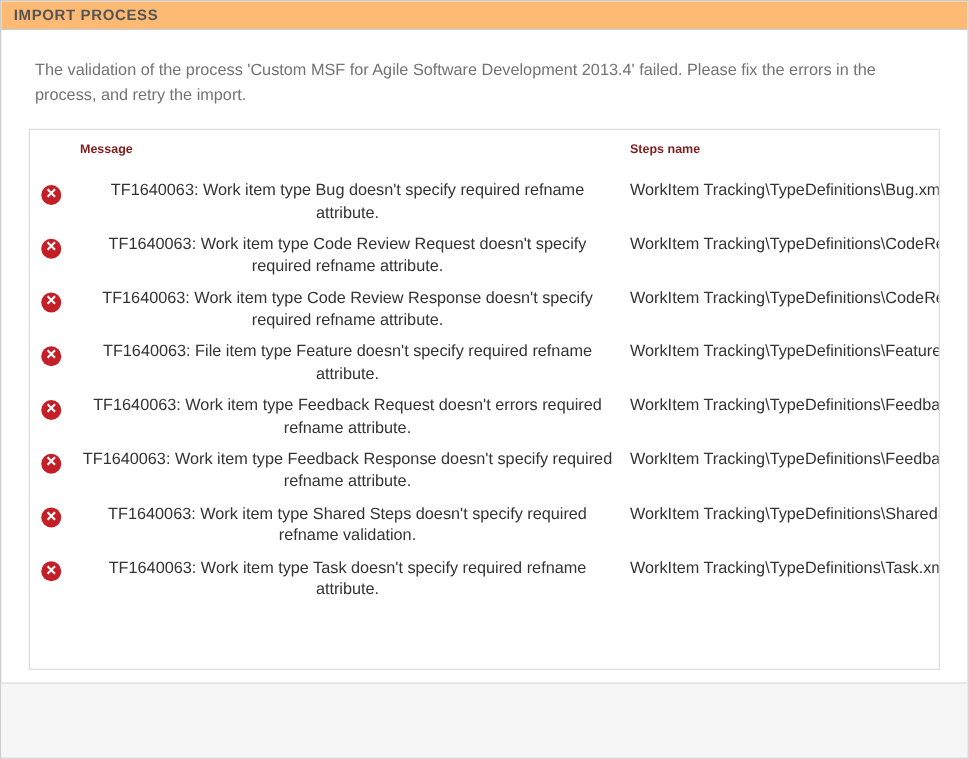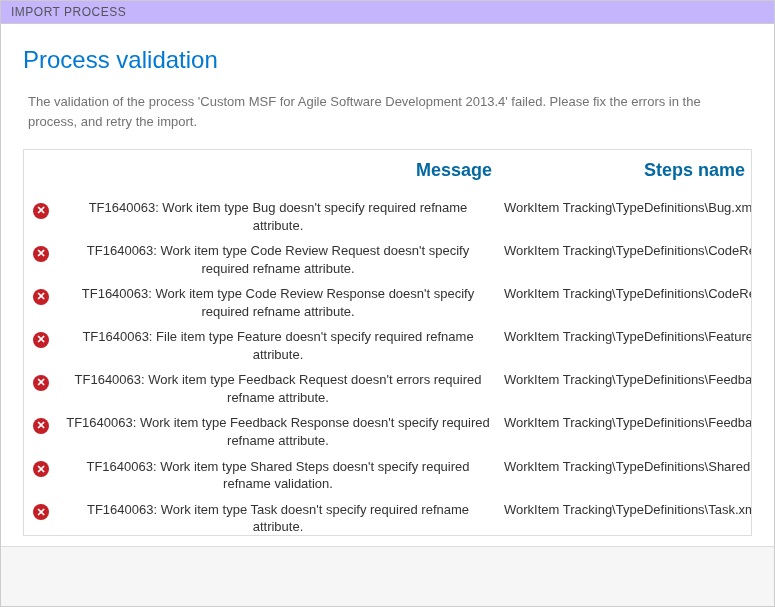--- a/index.html
+++ b/index.html
@@ -12,26 +12,27 @@
       font-size: 13px;
       color: #333;
       background: #fff;
       width: 775px;
       height: 607px;
       display: flex;
       flex-direction: column;
       border: 1px solid #ccc;
     }
     .titlebar {
-      background: #c4b5fd;
+      background: #fdba74;
       border-bottom: 1px solid #ccc;
       padding: 4px 10px;
       font-size: 12px;
       letter-spacing: 0.5px;
       color: #555;
+      font-weight: bold;
     }
     .content {
       padding: 22px 22px 10px 22px;
       flex: 1;
       display: flex;
       flex-direction: column;
       overflow: hidden;
     }
     .page-title {
       font-size: 24px;
@@ -50,25 +51,25 @@
       border: 1px solid #ddd;
       flex: 1;
       overflow: hidden;
     }
     .error-table {
       width: 100%;
       border-collapse: collapse;
       table-layout: fixed;
     }
     .error-table th {
-      text-align: right;
+      text-align: left;
       font-weight: 600;
-      font-size: 18px;
+      font-size: 10px;
       padding: 10px 6px 14px 6px;
-      color: #0369a1;
+      color: #7f1d1d;
     }
     .col-icon {
       width: 34px;
     }
     .col-message {
       width: 440px;
     }
     .col-filename {
       width: auto;
     }
@@ -111,21 +112,20 @@
     }
   </style>
 </head>
 <body>
 
 <div class="titlebar">
   <span>IMPORT PROCESS</span>
 </div>
 
 <div class="content">
-  <h1 class="page-title">Process validation</h1>
   <p class="description">The validation of the process 'Custom MSF for Agile Software Development 2013.4' failed. Please fix the errors in the process, and retry the import.</p>
 
   <div class="error-table-wrap">
     <table class="error-table">
       <colgroup>
         <col class="col-icon">
         <col class="col-message">
         <col class="col-filename">
       </colgroup>
       <thead>

